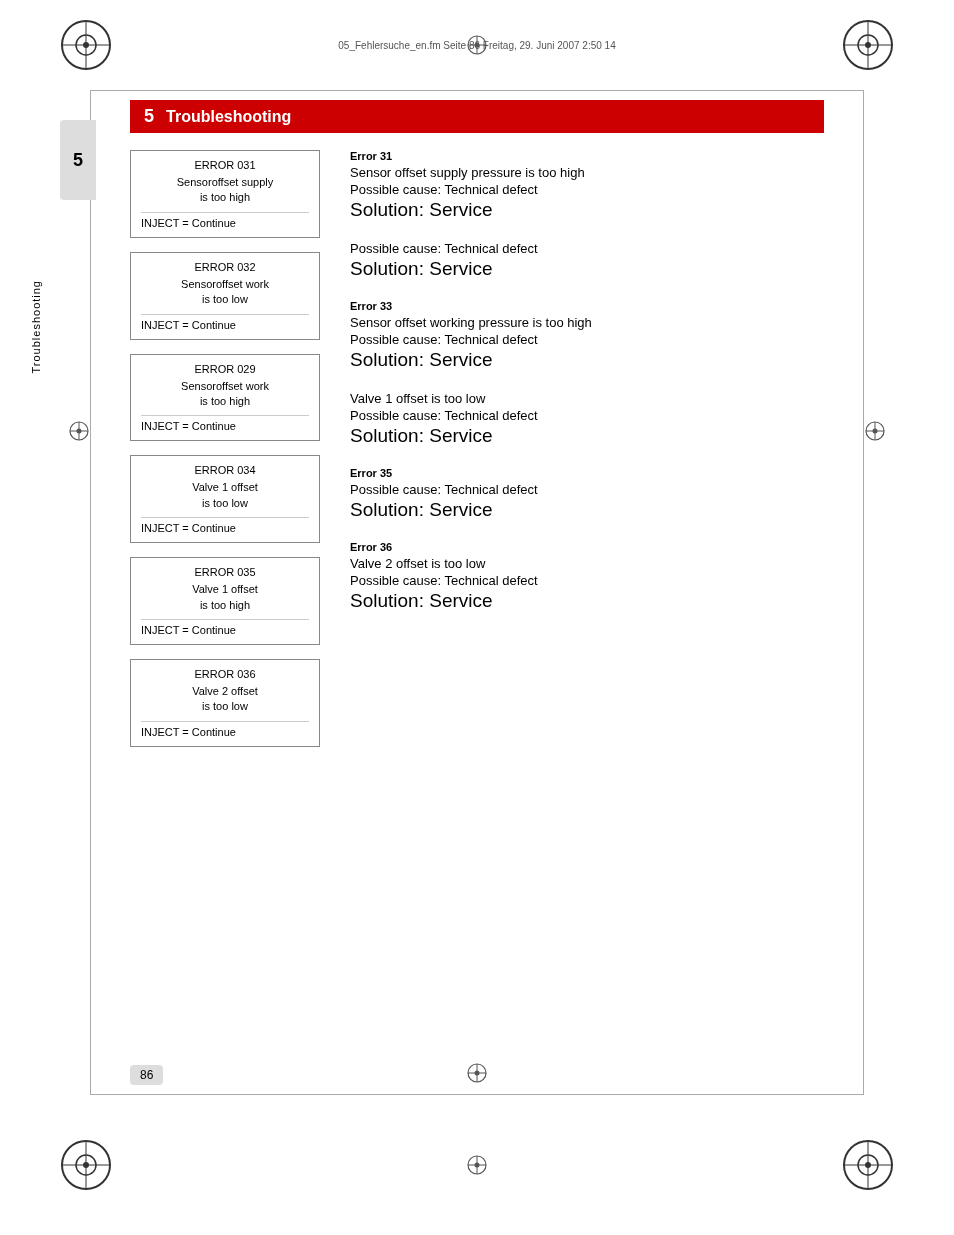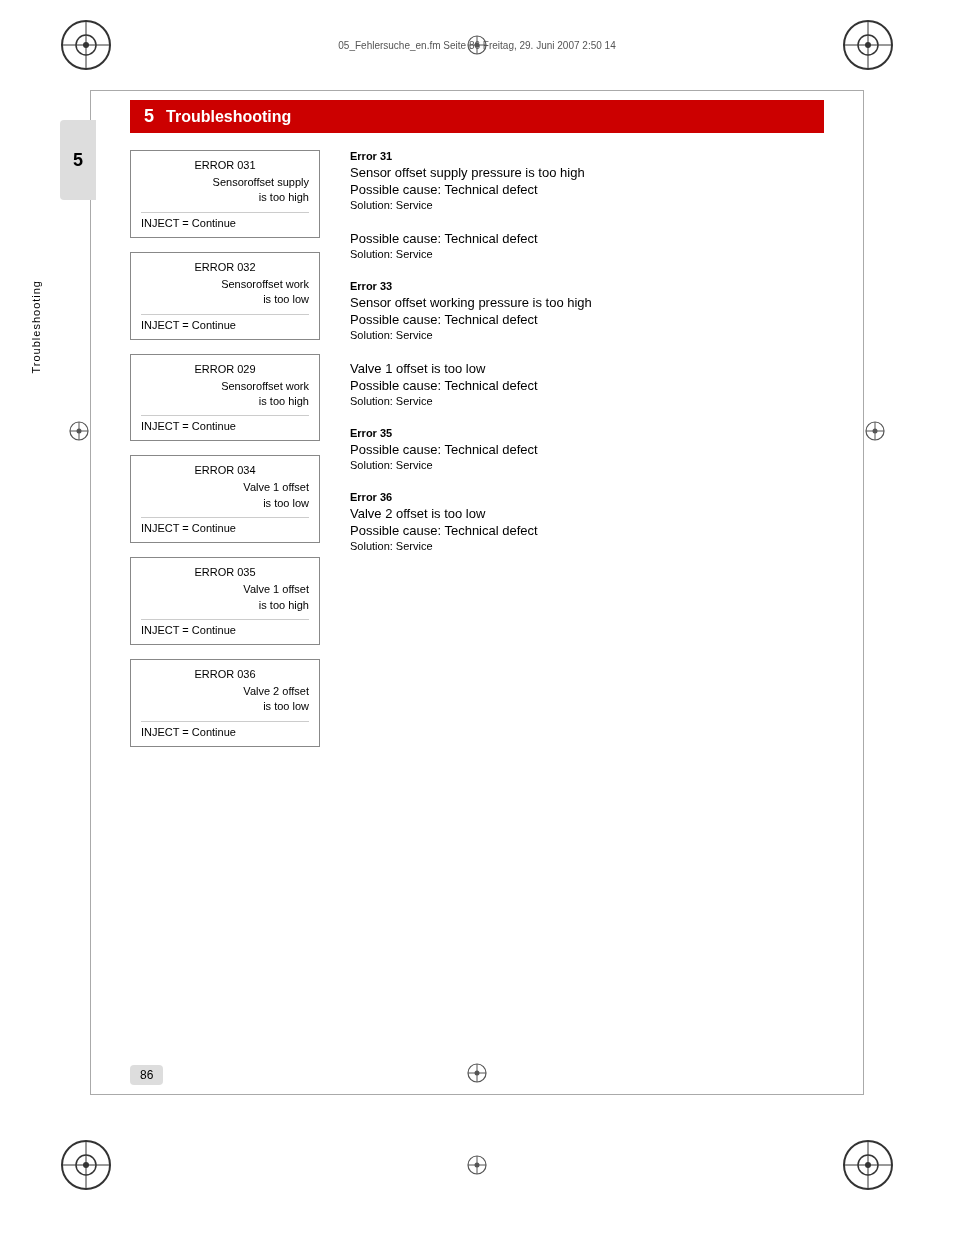--- a/index.html
+++ b/index.html
@@ -90,21 +90,21 @@
       padding: 8px 10px;
       min-height: 80px;
     }
     .error-box-code {
       font-size: 11px;
       text-align: center;
       margin-bottom: 4px;
     }
     .error-box-msg {
       font-size: 11px;
-      text-align: right;
+      text-align: center;
       margin-bottom: 6px;
       line-height: 1.4;
     }
     .error-box-action {
       font-size: 11px;
       margin-top: 4px;
       border-top: 1px solid #ccc;
       padding-top: 4px;
     }
 
@@ -127,21 +127,21 @@
     }
     .error-entry-desc {
       font-size: 13px;
       margin-bottom: 2px;
     }
     .error-entry-cause {
       font-size: 13px;
       margin-bottom: 2px;
     }
     .error-entry-solution {
-      font-size: 11px;
+      font-size: 19px;
     }
 
     
     .page-number {
       position: absolute;
       bottom: 150px;
       left: 130px;
       background: #ddd;
       padding: 3px 10px;
       font-size: 12px;

